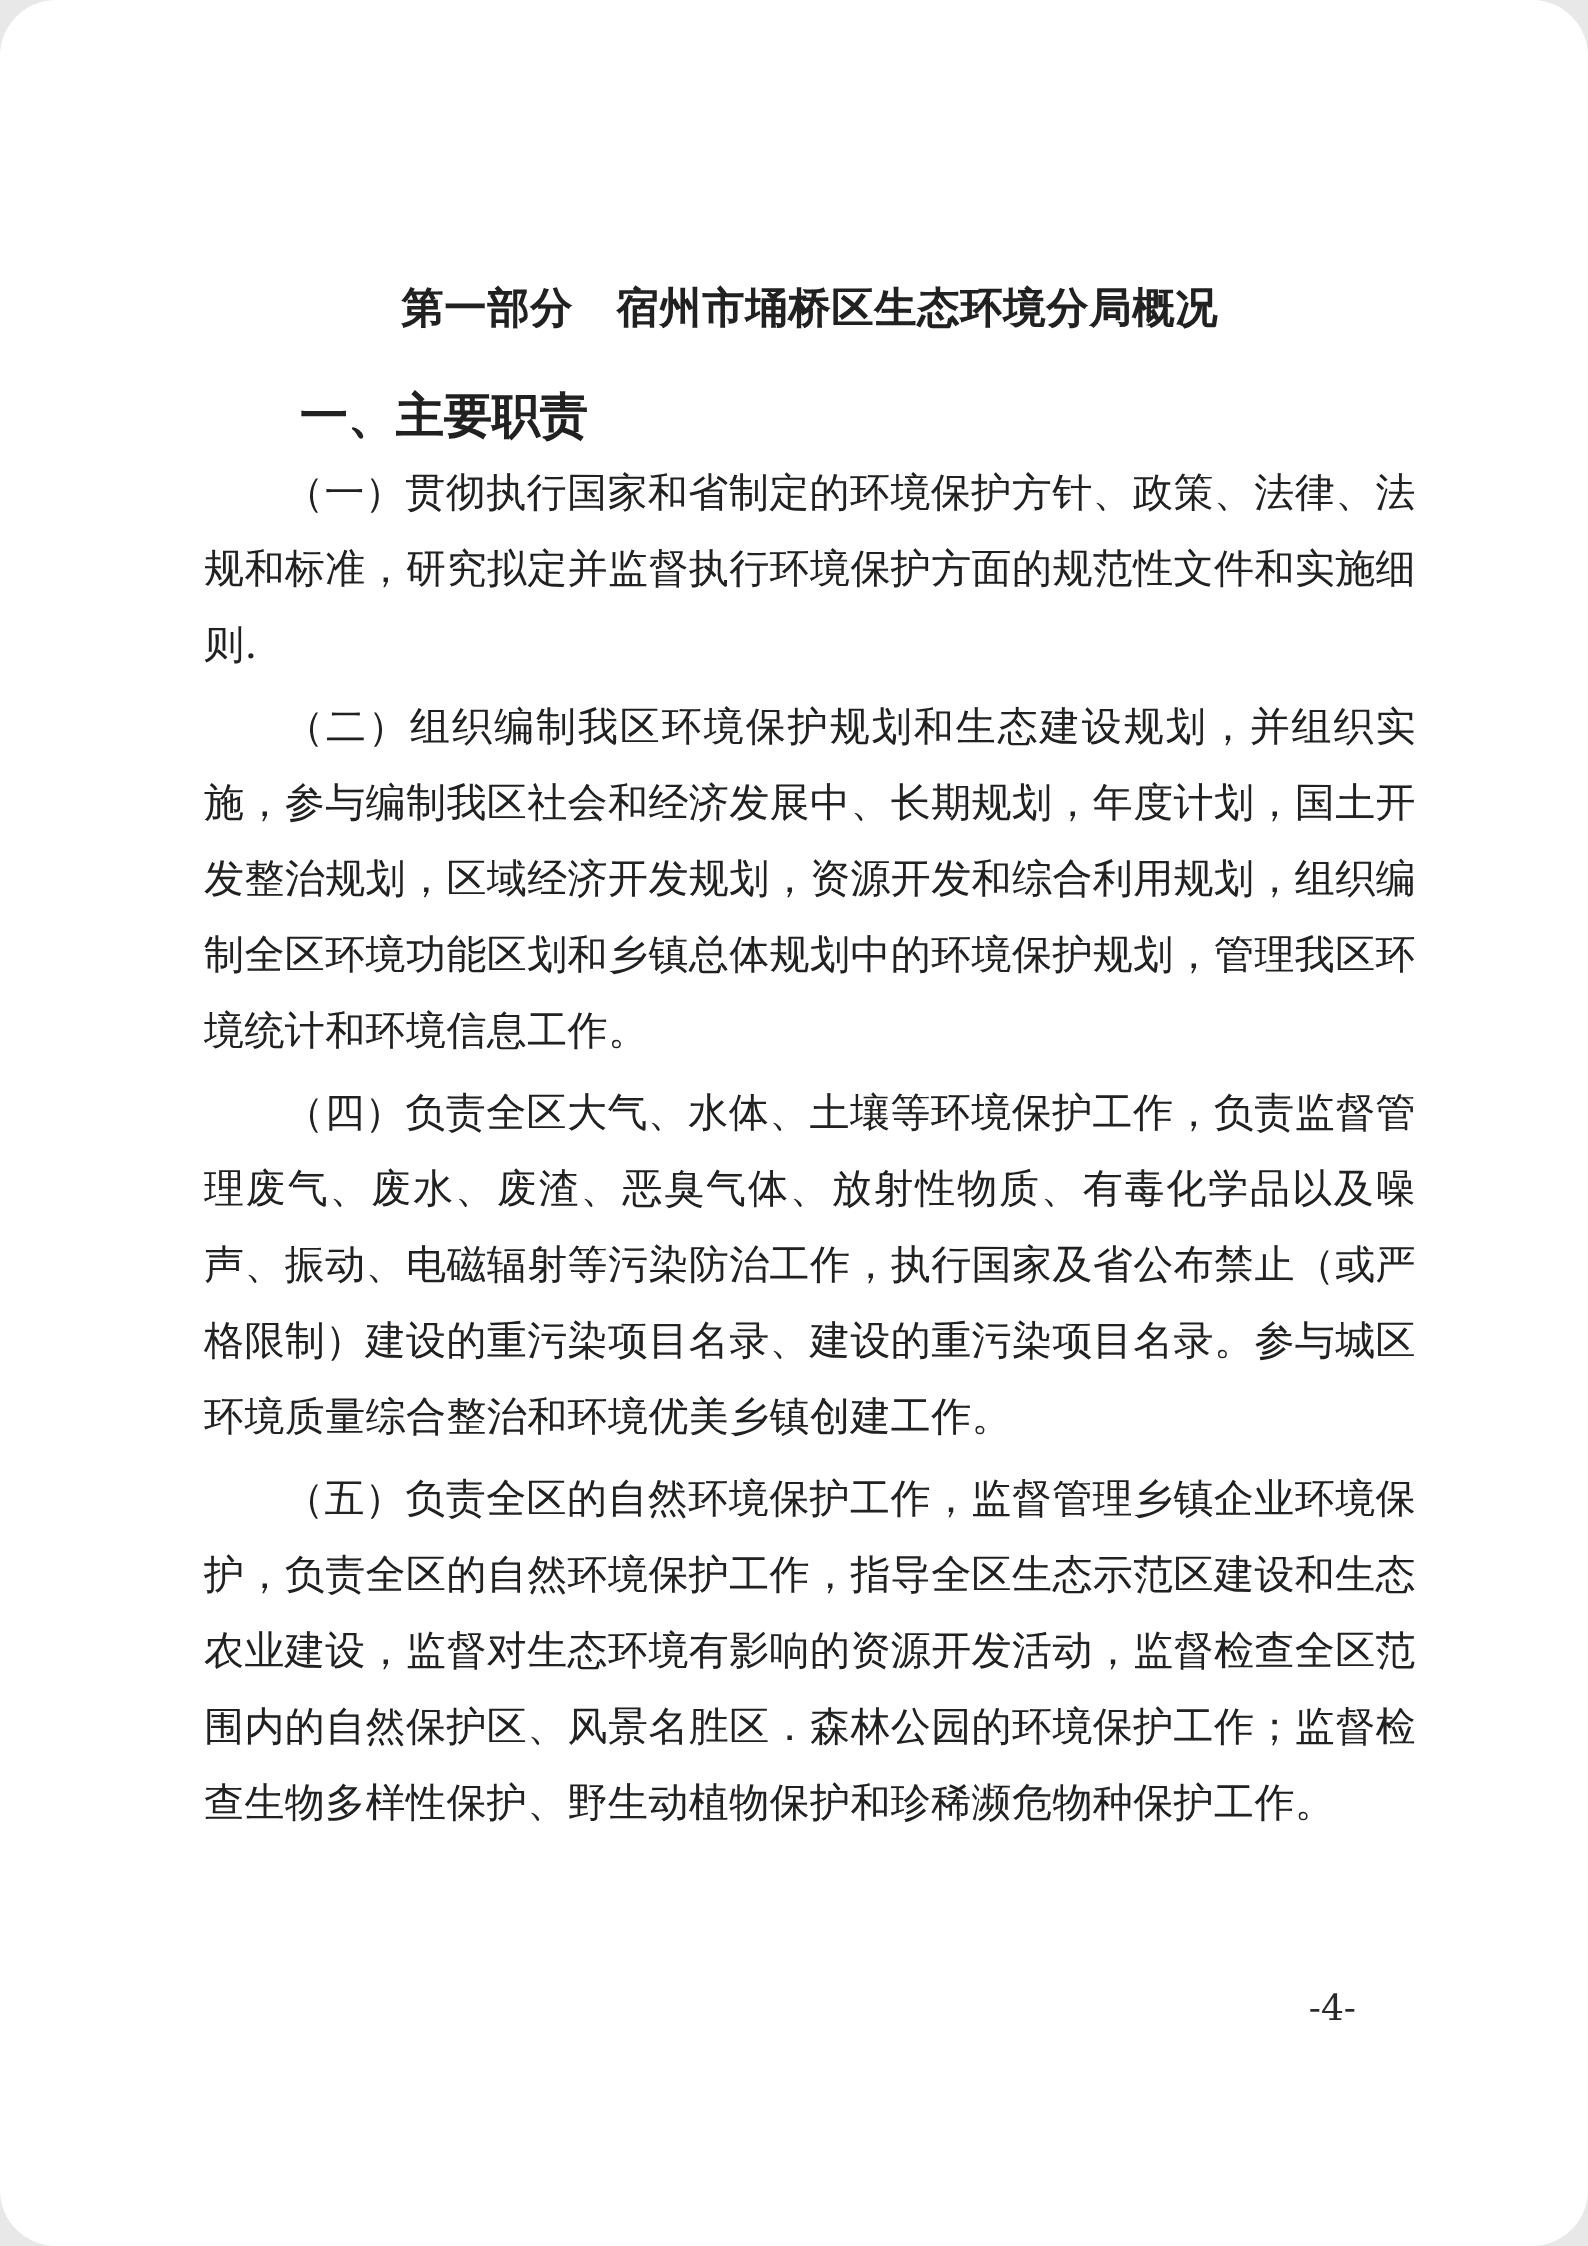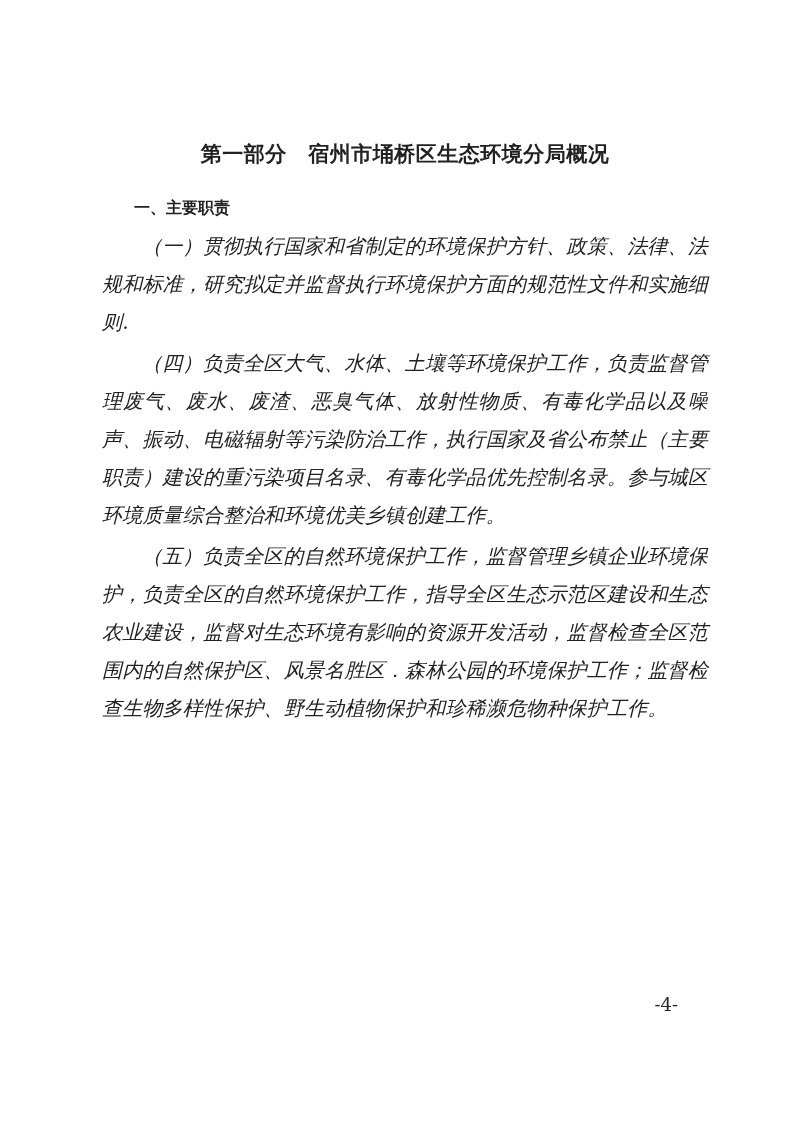--- a/index.html
+++ b/index.html
@@ -7,55 +7,55 @@
   body { font-family: "DejaVu Serif", "Liberation Serif", serif; }
 
   .page {
     position: relative;
     width: 794px;
     height: 1123px;
     margin: 0 auto;
     background: #ffffff;
     color: #212121;
     overflow: hidden;
+    border-radius: 28px;
   }
 
   .content {
     position: absolute;
     left: 102px;
     top: 140px;
     width: 606px;
   }
 
   .doc-title {
     text-align: center;
     font-size: 21px;
     font-weight: 700;
     line-height: 28px;
     margin: 0 0 25px 0;
     letter-spacing: 0.5px;
     white-space: nowrap;
   }
 
   .section-heading {
-    font-size: 16px;
+    font-size: 24px;
     font-weight: 700;
     line-height: 30px;
     margin: 0 0 4px 0;
     text-indent: 2em;
   }
 
   .para {
     font-size: 20px;
     line-height: 38px;
     text-align: justify;
     text-indent: 2em;
     margin: 0 0 3px 0;
     letter-spacing: 0.2px;
-    font-style: italic;
   }
 
   .page-number {
     position: absolute;
     top: 995px;
     right: 116px;
     font-size: 18px;
     line-height: 20px;
     color: #2a2a2a;
   }
@@ -65,22 +65,23 @@
 
 <div class="page">
   <div class="content">
 
     <h1 class="doc-title">第一部分　宿州市埇桥区生态环境分局概况</h1>
 
     <h2 class="section-heading">一、主要职责</h2>
 
     <p class="para">（一）贯彻执行国家和省制定的环境保护方针、政策、法律、法规和标准，研究拟定并监督执行环境保护方面的规范性文件和实施细则.</p>
 
+    <p class="para">（二）组织编制我区环境保护规划和生态建设规划，并组织实施，参与编制我区社会和经济发展中、长期规划，年度计划，国土开发整治规划，区域经济开发规划，资源开发和综合利用规划，组织编制全区环境功能区划和乡镇总体规划中的环境保护规划，管理我区环境统计和环境信息工作。</p>
 
 
-    <p class="para">（四）负责全区大气、水体、土壤等环境保护工作，负责监督管理废气、废水、废渣、恶臭气体、放射性物质、有毒化学品以及噪声、振动、电磁辐射等污染防治工作，执行国家及省公布禁止（主要职责）建设的重污染项目名录、有毒化学品优先控制名录。参与城区环境质量综合整治和环境优美乡镇创建工作。</p>
+    <p class="para">（四）负责全区大气、水体、土壤等环境保护工作，负责监督管理废气、废水、废渣、恶臭气体、放射性物质、有毒化学品以及噪声、振动、电磁辐射等污染防治工作，执行国家及省公布禁止（或严格限制）建设的重污染项目名录、建设的重污染项目名录。参与城区环境质量综合整治和环境优美乡镇创建工作。</p>
 
     <p class="para">（五）负责全区的自然环境保护工作，监督管理乡镇企业环境保护，负责全区的自然环境保护工作，指导全区生态示范区建设和生态农业建设，监督对生态环境有影响的资源开发活动，监督检查全区范围内的自然保护区、风景名胜区．森林公园的环境保护工作；监督检查生物多样性保护、野生动植物保护和珍稀濒危物种保护工作。</p>
 
   </div>
 
   <div class="page-number">-4-</div>
 </div>
 
 </body></html>

